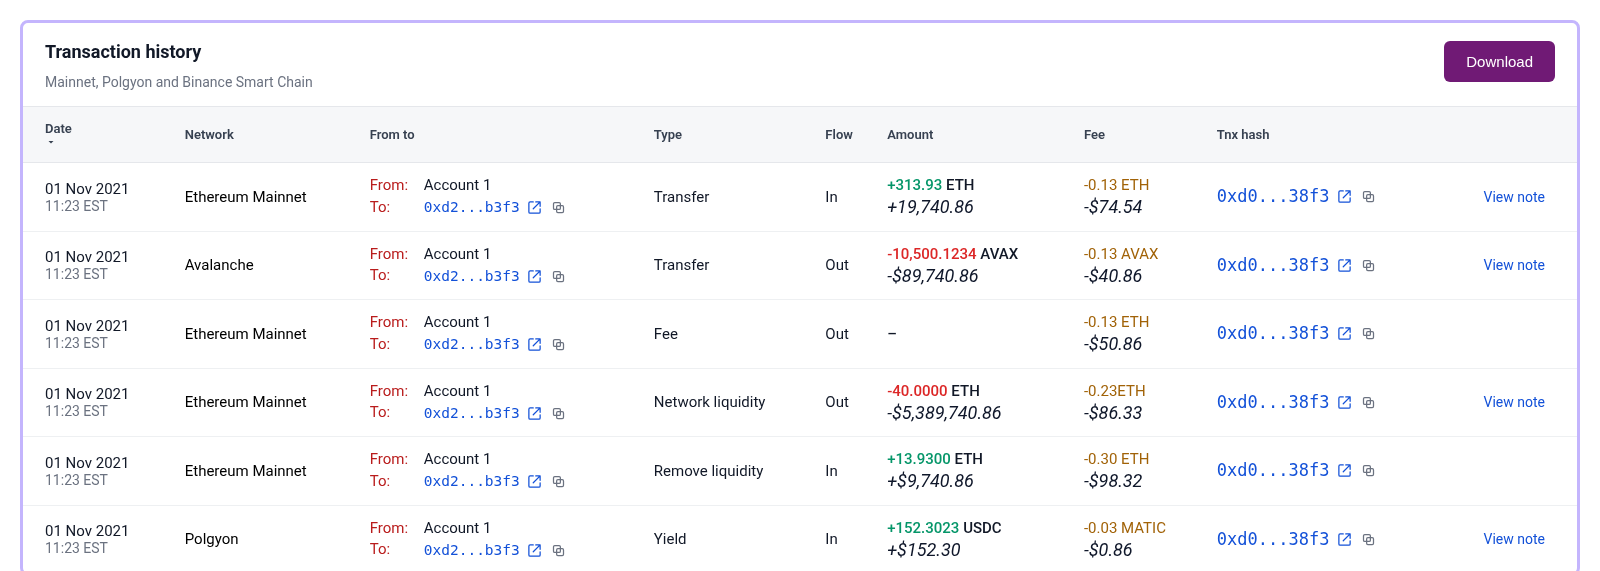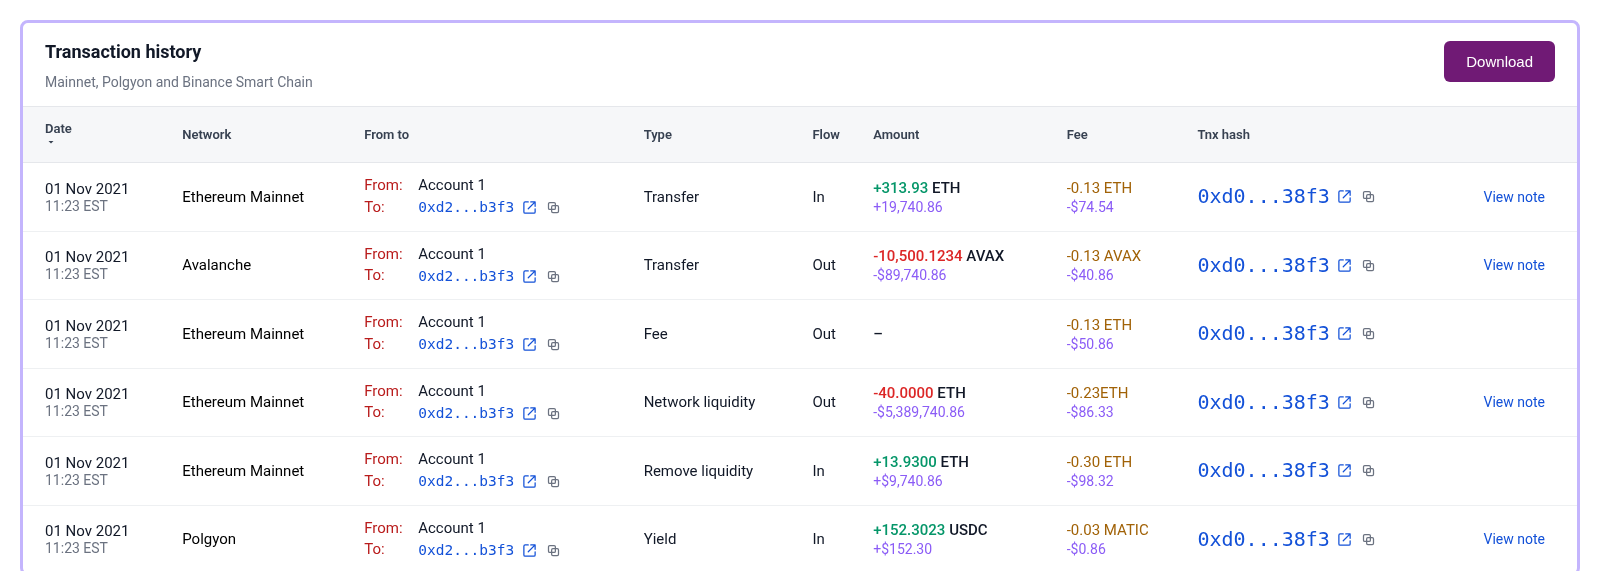--- a/index.html
+++ b/index.html
@@ -67,29 +67,29 @@
     white-space: nowrap;
   }
   table.tx tbody td:first-child { padding-left: 22px; }
   .date-main { font-weight: 400; color:#111827; }
   .muted { color: #6b7280; font-size: 14px; }
   .small { font-size: 14px; }
   .network { font-weight: 400; color:#000000; }
   .fromto-line { display: flex; align-items: center; gap: 6px; line-height: 1.45; }
   .label { color: #b91c1c; width: 48px; display:inline-block;}
   .addr-link { color: #1351d8; font-family: "SFMono-Regular", Menlo, Consolas, monospace; font-size: 14.5px; cursor: pointer; }
-  .hash-link { color: #1351d8; font-family: "SFMono-Regular", Menlo, Consolas, monospace; font-size: 20px; cursor: pointer; }
+  .hash-link { color: #1351d8; font-family: "SFMono-Regular", Menlo, Consolas, monospace; font-size: 17px; cursor: pointer; }
   .icon-btn { display:inline-flex; align-items:center; justify-content:center; width:18px; height:18px; cursor:pointer; color:#1351d8; }
   .icon-btn.gray { color:#6b7280; }
   .type, .flow { color:#111827; }
   .amt-main { font-weight: 500; }
   .amt-green { color: #059669; }
   .amt-red { color: #dc2626; }
   .amt-sym { color:#111827; font-weight:500; }
-  .sub-line { color:#8b5cf6; font-size:14px; margin-top:2px;}
+  .sub-line { color:#0f172a; font-size:18px; margin-top:2px;font-style:italic;}
   .fee-main { color:#a16207; }
   .view-note { color:#1351d8; font-size:14px; cursor:pointer; padding-right:22px; }
   .sort-caret { margin-left:4px; }
   svg { display:block; }
 </style>
 </head>
 <body>
 
 <svg width="0" height="0" style="position:absolute">
   <defs>

